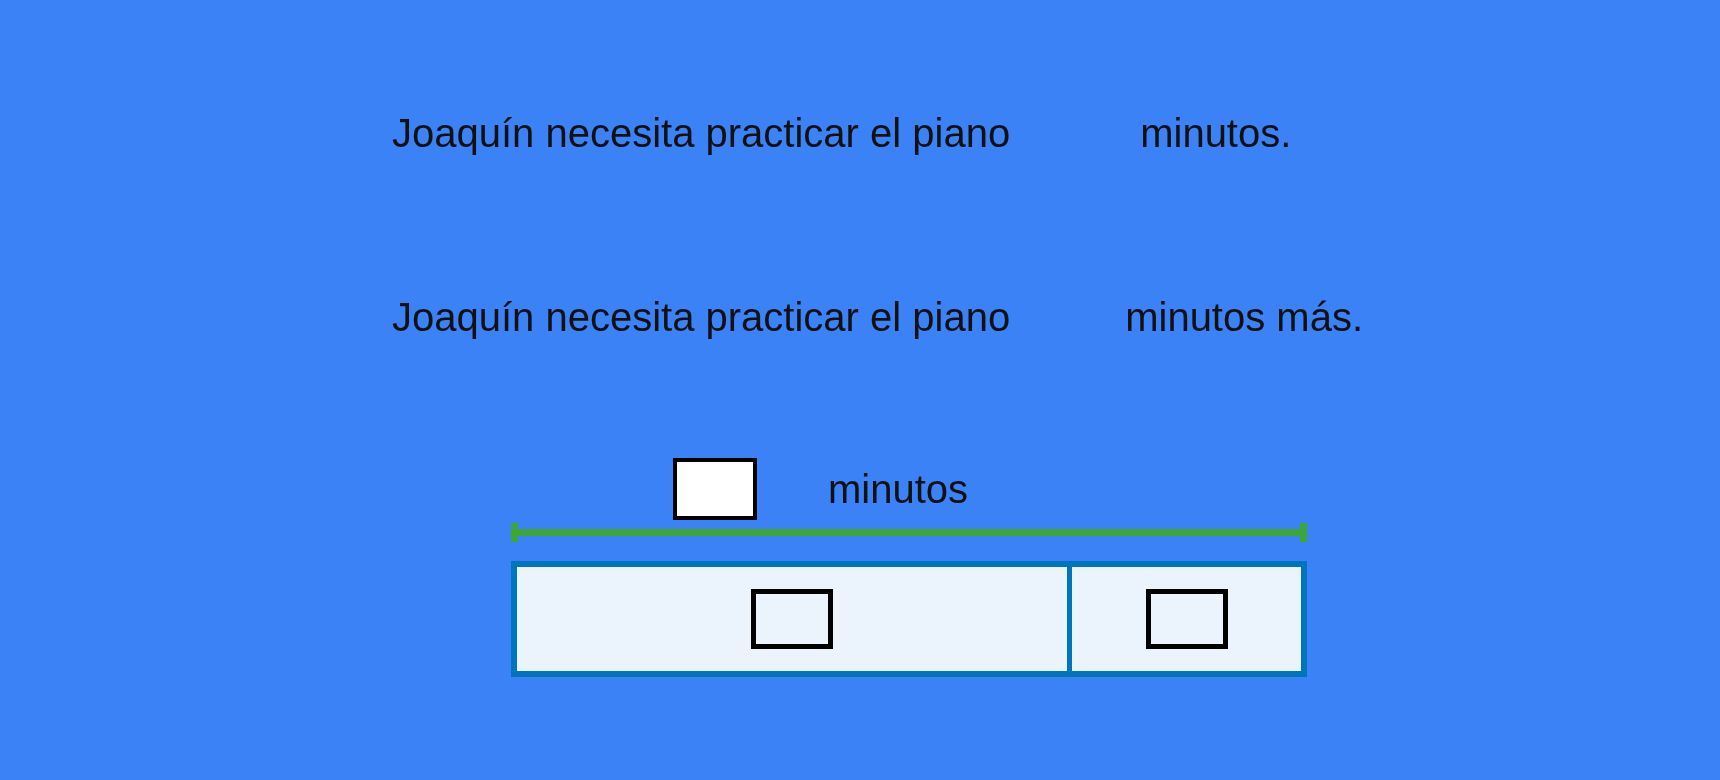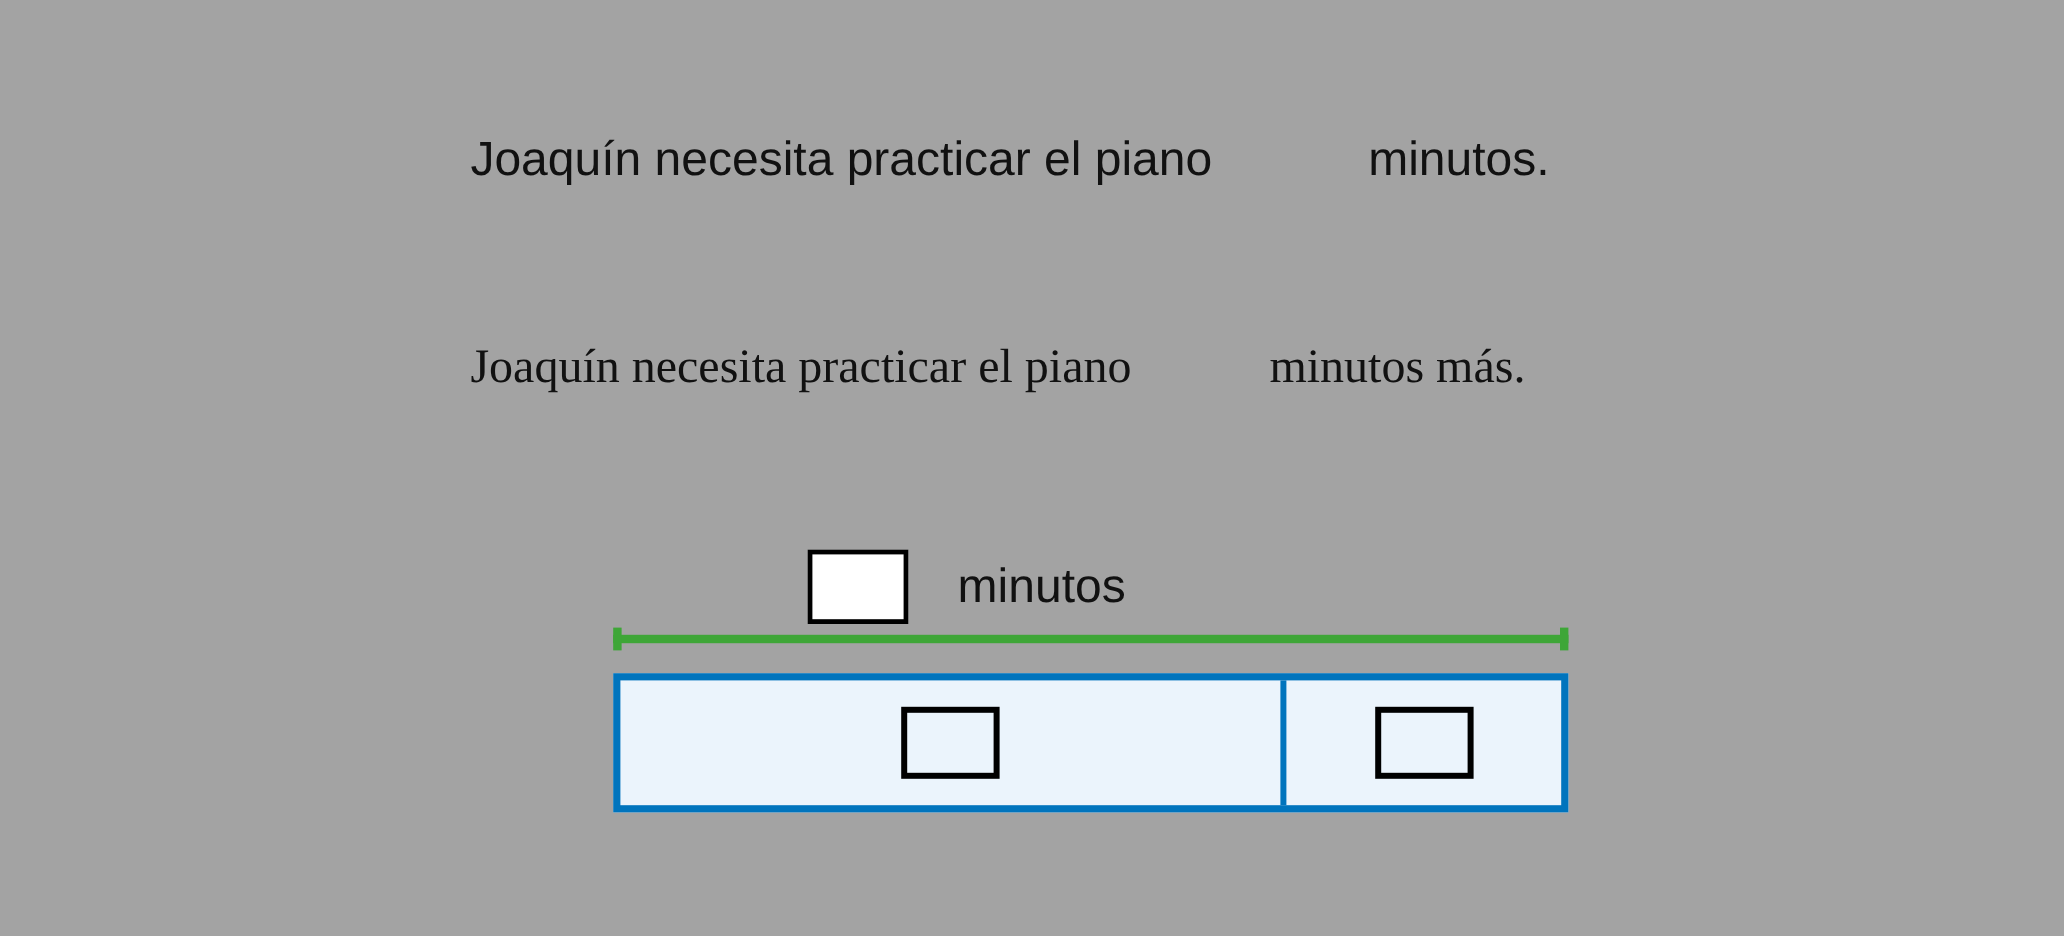--- a/index.html
+++ b/index.html
@@ -9,56 +9,56 @@
     --box-border: #000000;
     --text: #111111;
   }
   * { margin: 0; padding: 0; box-sizing: border-box; }
   html, body { background: #ffffff; }
   body { font-family: "Liberation Sans", "DejaVu Sans", sans-serif; }
   .stage {
     position: relative;
     width: 1720px;
     height: 780px;
-    background: #a3a3a3;
+    background: #3b82f6;
     overflow: hidden;
   }
   
   .sentence {
     position: absolute;
     left: 392px;
     height: 50px;
     line-height: 50px;
     font-size: 40px;
     color: var(--text);
     white-space: nowrap;
   }
   .sentence.s1 { top: 108px; }
   .sentence.s2 { top: 197px; }
-  .sentence.s3 { top: 280px; font-family: Liberation Serif, serif; }
+  .sentence.s3 { top: 292px; }
   .blank {
     display: inline-block;
     vertical-align: bottom;
     height: 50px;
   }
   .blank.b1 { width: 130px; }
   .blank.b2 { width: 125px; }
   .blank.b3 { width: 115px; }
   
   .diagram { position: absolute; left: 0; top: 0; width: 100%; height: 100%; }
   .total-box {
     position: absolute;
     left: 673px; top: 458px;
     width: 84px; height: 62px;
     border: 4px solid var(--box-border);
     background: #ffffff;
   }
   .total-label {
     position: absolute;
-    left: 798px; top: 458px;
+    left: 828px; top: 458px;
     height: 62px; line-height: 62px;
     font-size: 40px;
     color: var(--text);
     white-space: nowrap;
   }
   .bracket-line {
     position: absolute;
     left: 511px; top: 529px;
     width: 796px; height: 7px;
     background: var(--bracket);

